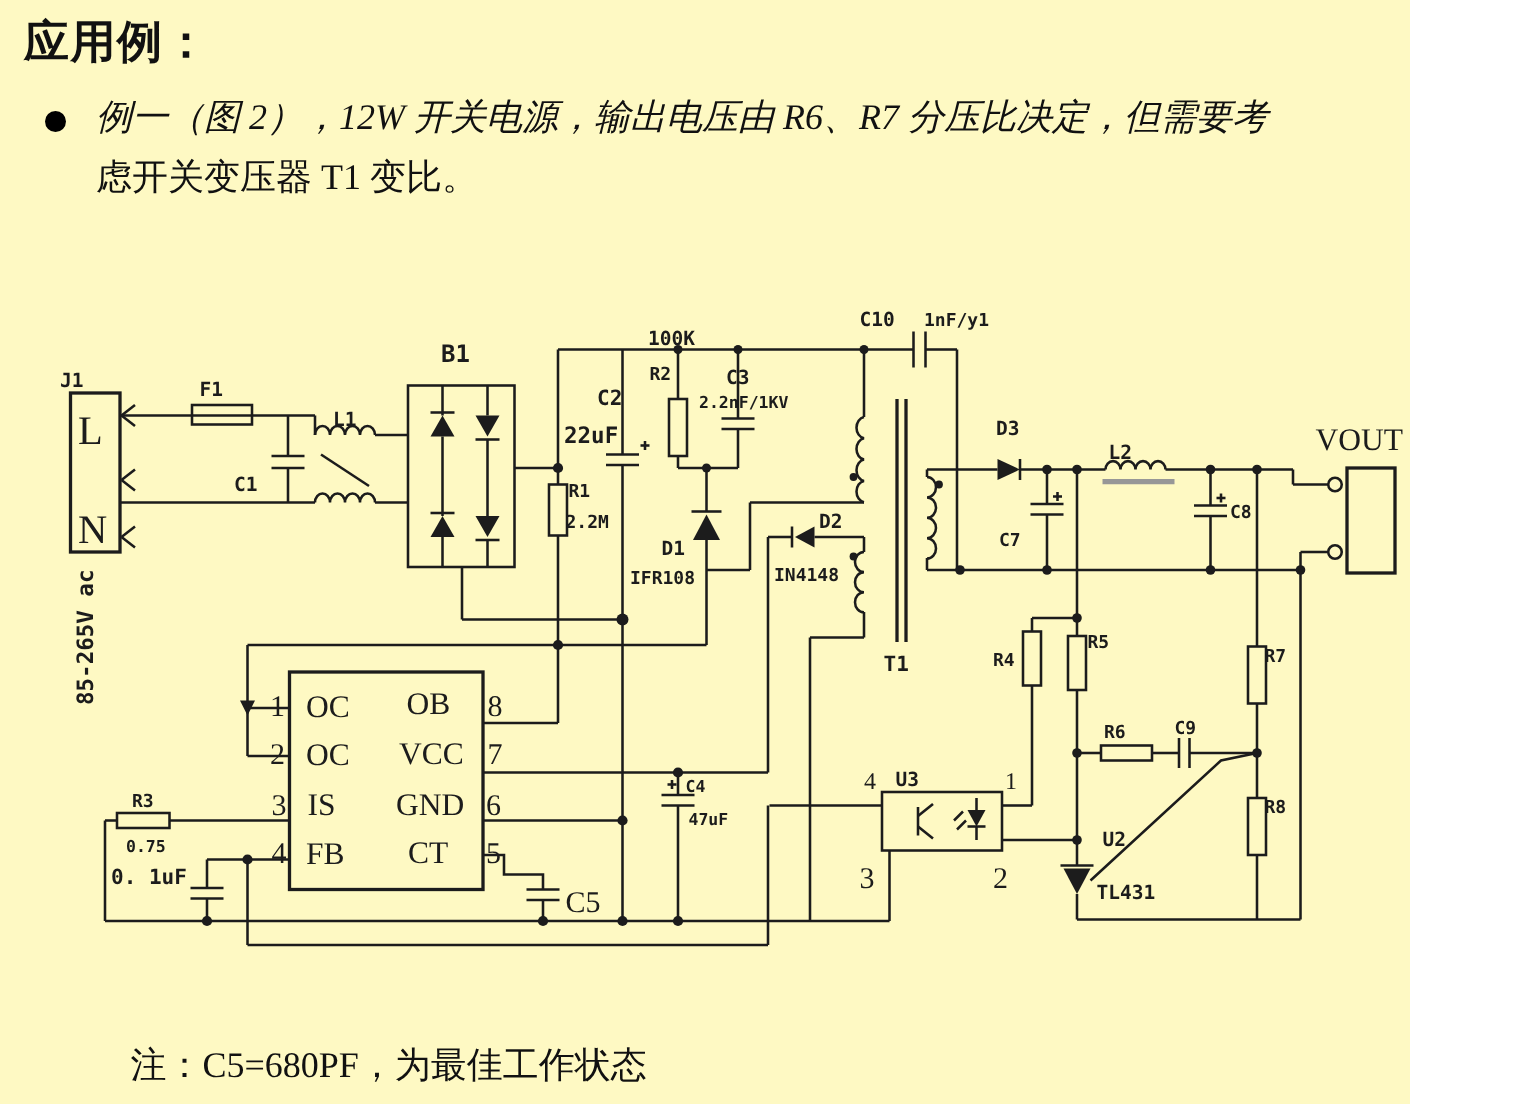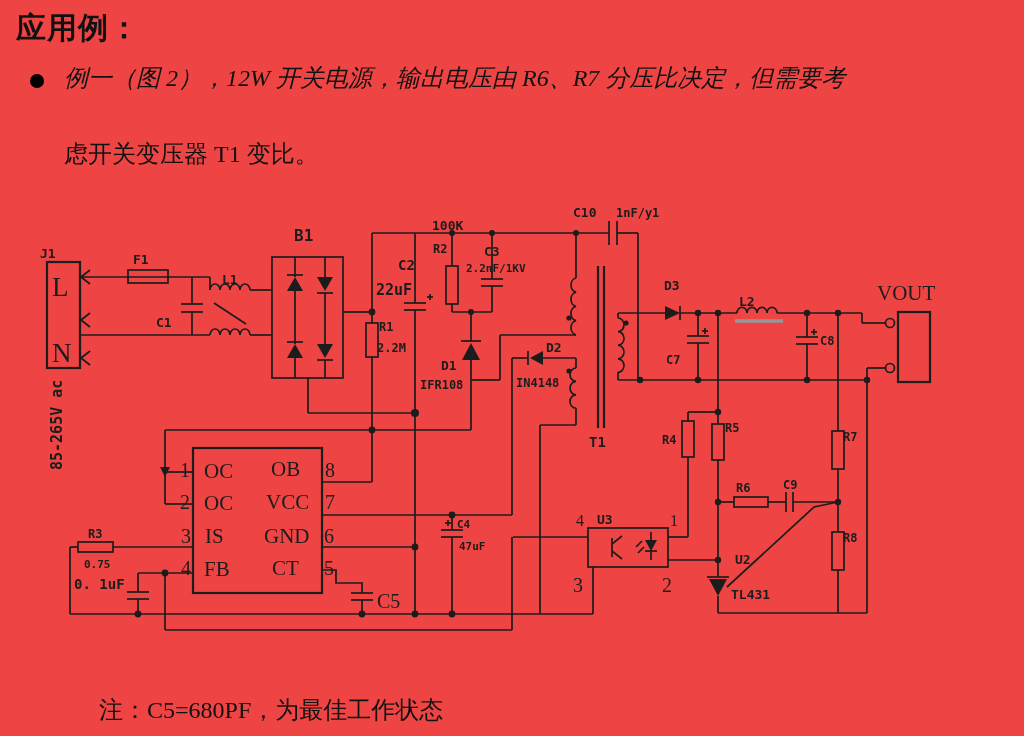--- a/index.html
+++ b/index.html
@@ -1,22 +1,22 @@
 <!DOCTYPE html>
 <html><head>
 <meta charset="utf-8">
 <style>
   html,body{margin:0;padding:0;background:#ffffff;}
-  #page{position:relative;width:1024px;height:736px;background:#ef4444;overflow:hidden;
+  #page{position:relative;width:940px;height:736px;background:#fef9c3;overflow:hidden;
         font-family:"Liberation Serif", serif;color:#111;}
   .title{position:absolute;left:16px;top:8px;font-size:30px;font-weight:700;letter-spacing:1px;}
   .bullet-dot{position:absolute;left:30px;top:74px;width:14px;height:14px;border-radius:50%;background:#000;}
   .bl1{position:absolute;left:64px;top:62px;width:950px;font-size:24px;font-style:italic;}
-  .bl2{position:absolute;left:64px;top:102px;width:950px;font-size:24px;margin-top:36px;}
-  .note{position:absolute;left:99px;top:694px;font-size:24px;}
+  .bl2{position:absolute;left:64px;top:102px;width:950px;font-size:24px;}
+  .note{position:absolute;left:87px;top:694px;font-size:24px;}
   svg{position:absolute;left:0;top:0;}
   svg line, svg path, svg rect, svg circle, svg polyline{stroke:#1c1c1c;stroke-width:1.7;fill:none;}
   svg .fil{fill:#1c1c1c;stroke:none;}
   svg .dot{fill:#1c1c1c;stroke:none;}
   svg .thick{stroke-width:2.2;}
   svg .gray{stroke:#979797;stroke-width:3.5;}
   svg text{fill:#1c1c1c;stroke:none;font-family:"DejaVu Sans Mono", monospace;font-weight:700;}
   svg text.srf{font-family:"Liberation Serif", serif;font-weight:400;}
 </style>
 </head>

